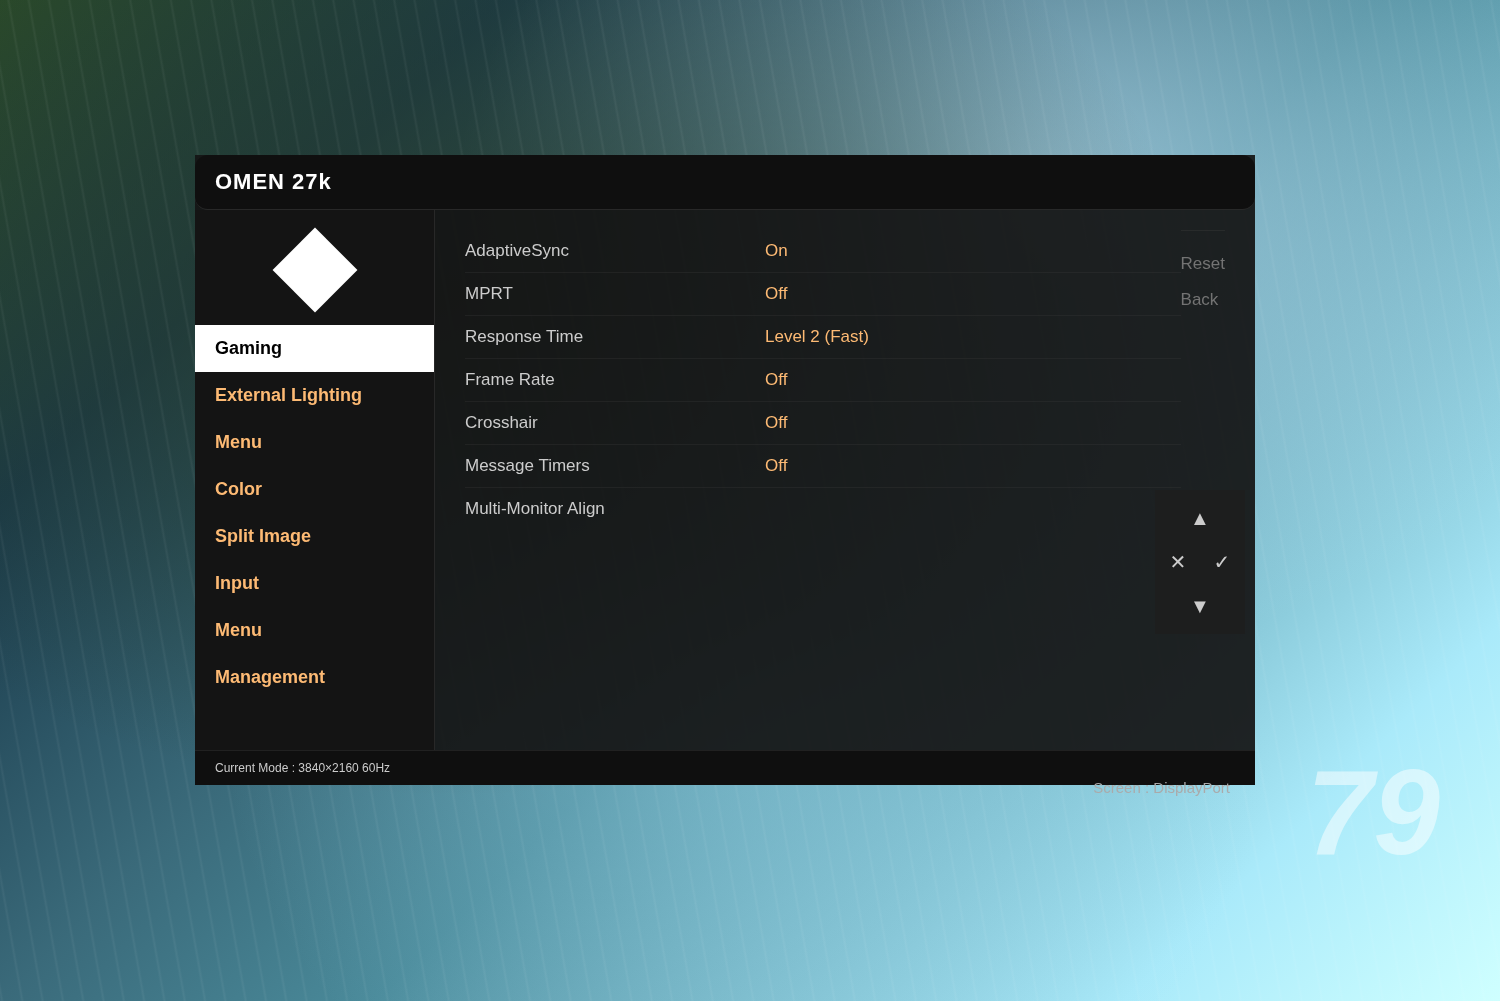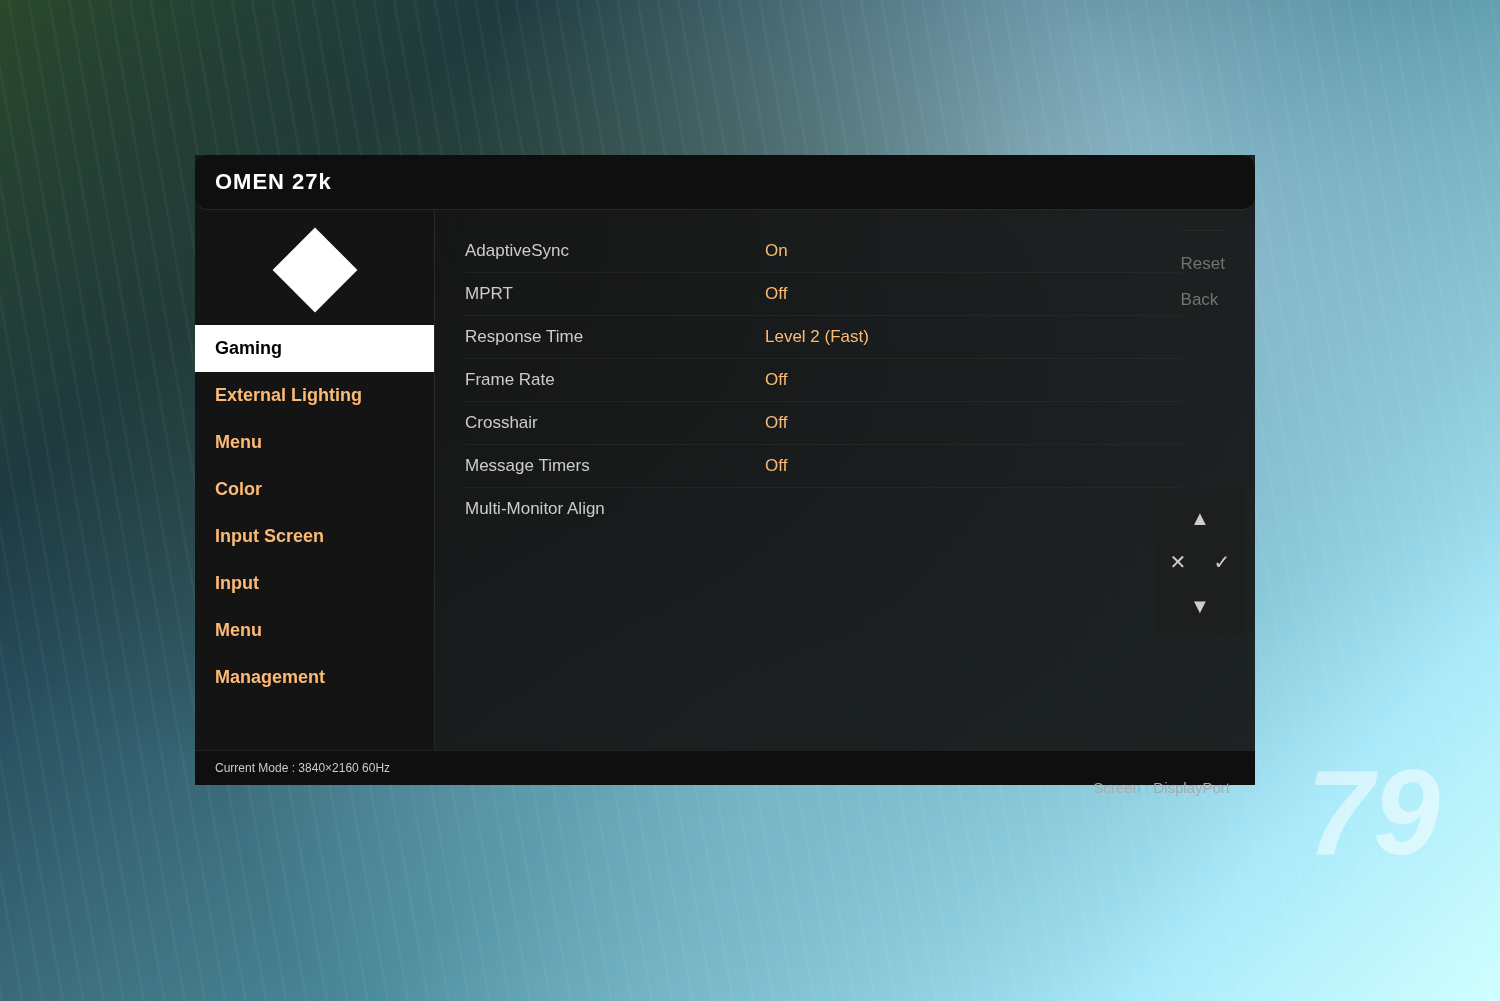--- a/index.html
+++ b/index.html
@@ -276,21 +276,21 @@
 
       <div class="logo-area">
         <div class="diamond-icon"></div>
       </div>
 
       <div id="sidebar-nav">
           <div class="nav-item active">Gaming</div>
           <div class="nav-item">External Lighting</div>
           <div class="nav-item">Menu</div>
           <div class="nav-item">Color</div>
-          <div class="nav-item">Input Screen</div>
+          <div class="nav-item">Split Image</div>
           <div class="nav-item">Input</div>
           <div class="nav-item">Menu</div>
           <div class="nav-item">Management</div>
         </div>
     </div>
 
     <div class="right-panel">
       <div class="settings-list" id="settings-list">
           <div class="setting-row">
             <span class="setting-label">AdaptiveSync</span>

